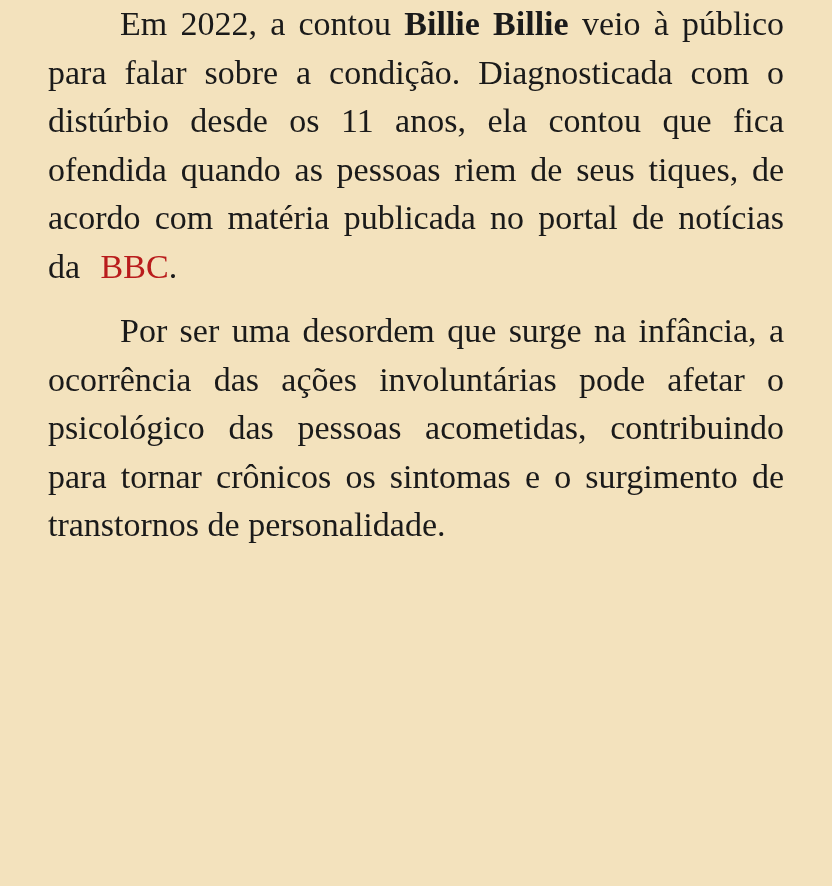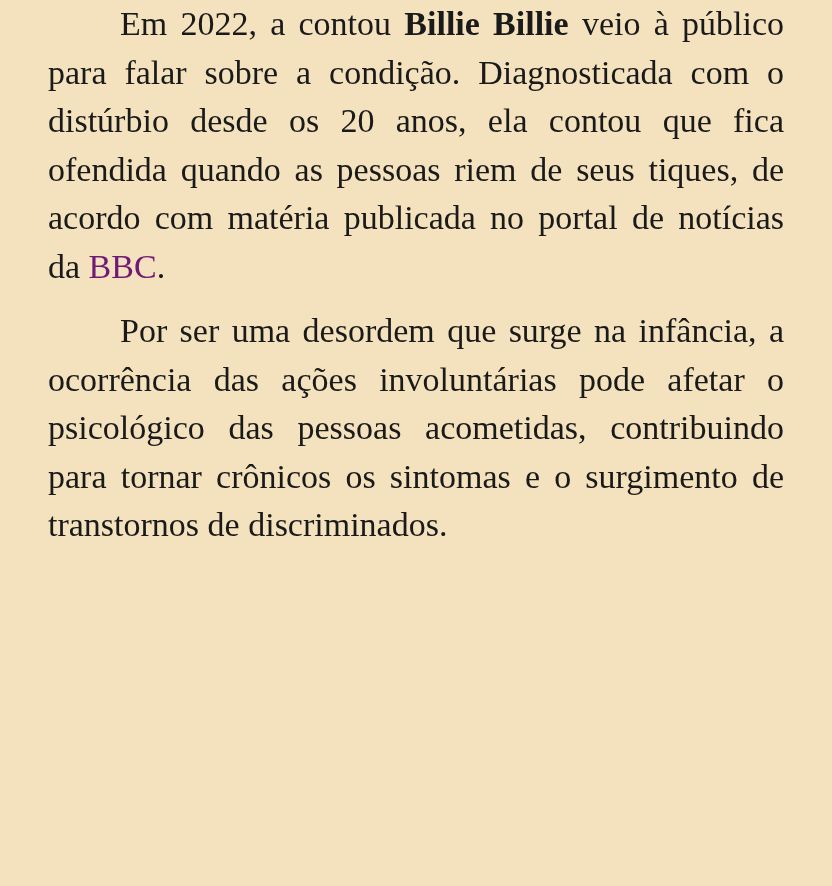--- a/index.html
+++ b/index.html
@@ -12,21 +12,21 @@
     font-family:"Liberation Serif", "DejaVu Serif", serif;
     font-size:34px; line-height:48.5px; color:#1a1a1a;
   }
   .article p {
     margin:0 0 16px 0;
     text-align:justify; hyphens:manual;
     text-indent:72px;
   }
   .article p:first-child { margin-top:0; }
   .bold { font-weight:bold; }
-  .link { color:#701a75; text-decoration:none; }
+  .link { color:#b91c1c; text-decoration:none;margin-left:12px; }
 </style>
 </head>
 <body>
 
 <div class="article">
-  <p><span>Em 2022, a contou </span><span class="bold">Billie Billie</span><span> veio à pú­blico para falar sobre a condição. Diagnosticada com o distúrbio desde os 20 anos, ela contou que fica ofendida quando as pessoas riem de seus ti­ques, de acordo com matéria publicada no por­tal de notícias da </span><a class="link">BBC</a><span>.</span></p>
-  <p>Por ser uma desordem que surge na infân­cia, a ocorrência das ações involuntárias pode afetar o psicológico das pessoas acometidas, contribuindo para tornar crônicos os sintomas e o surgimento de transtornos de discriminados.</p>
+  <p><span>Em 2022, a contou </span><span class="bold">Billie Billie</span><span> veio à pú­blico para falar sobre a condição. Diagnosticada com o distúrbio desde os 11 anos, ela contou que fica ofendida quando as pessoas riem de seus ti­ques, de acordo com matéria publicada no por­tal de notícias da </span><a class="link">BBC</a><span>.</span></p>
+  <p>Por ser uma desordem que surge na infân­cia, a ocorrência das ações involuntárias pode afetar o psicológico das pessoas acometidas, contribuindo para tornar crônicos os sintomas e o surgimento de transtornos de personalidade.</p>
 </div>
 
 </body></html>

